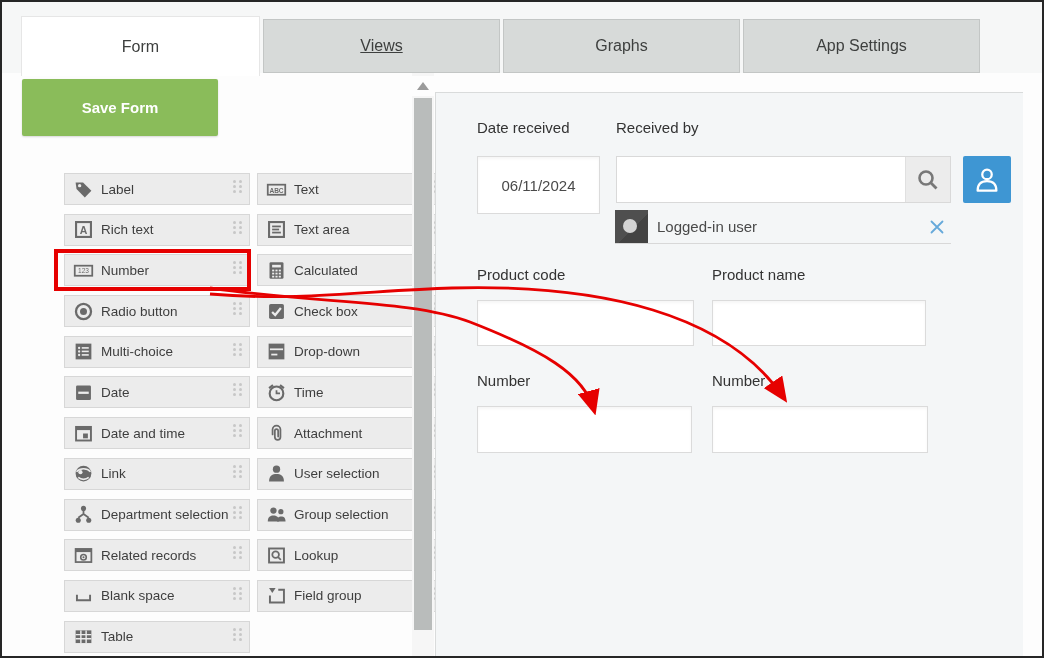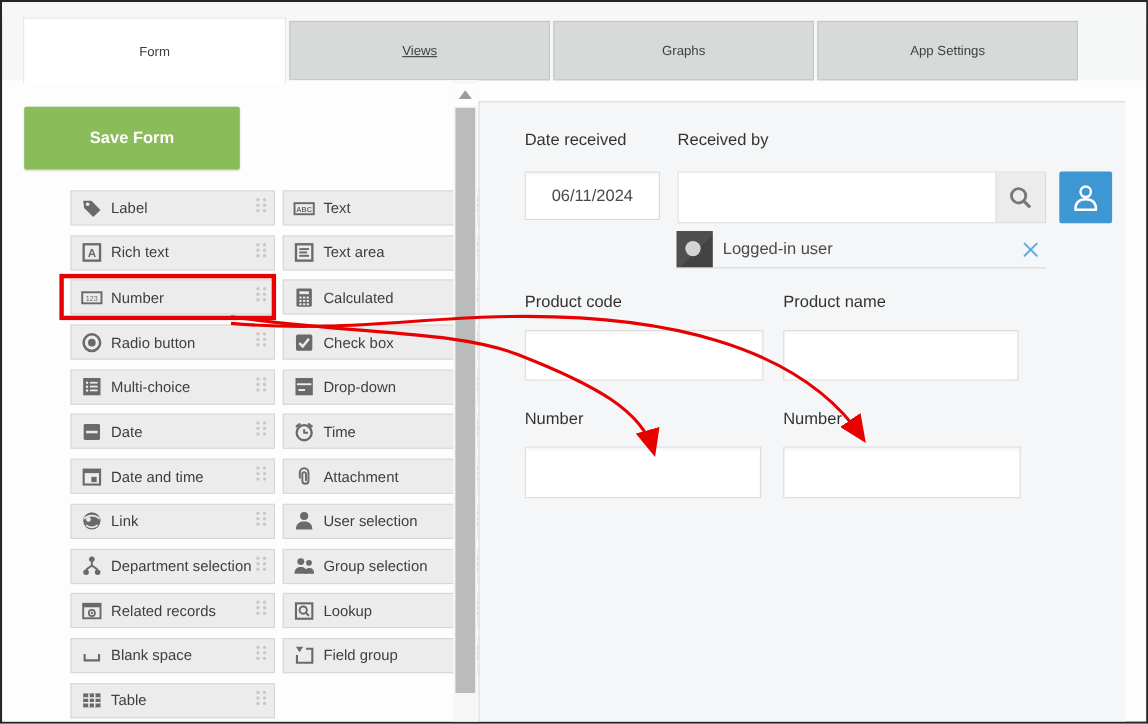--- a/index.html
+++ b/index.html
@@ -6,25 +6,25 @@
   *{box-sizing:border-box;}
   #app{
     position:relative;width:1044px;height:658px;background:#fdfdfd;
     border:2px solid #262626;overflow:hidden;
     font-family:"Liberation Sans","DejaVu Sans",sans-serif;color:#3d3d3d;
   }
   
   #topstrip{position:absolute;left:0;top:0;width:100%;height:15px;background:#fafafa;}
   #tabbar{position:absolute;left:0;top:0;width:100%;height:71px;background:#f6f7f7;}
   .tab{position:absolute;top:17px;height:54px;display:flex;align-items:center;justify-content:center;
-       font-size:12px;color:#3d3f3e;background:#d7dad9;border:1px solid #c3c6c5;cursor:pointer;}
+       font-size:16px;color:#3d3f3e;background:#d7dad9;border:1px solid #c3c6c5;cursor:pointer;}
   .tab.active{top:14px;height:60px;background:#ffffff;border:1px solid #e6e6e6;border-bottom:none;z-index:3;}
   
   #sidebar{position:absolute;left:0;top:71px;width:433px;height:585px;background:#fdfdfd;}
-  #save-btn{position:absolute;left:20px;top:24px;width:196px;height:57px;background:var(--accent_green,#8abc5a);
+  #save-btn{position:absolute;left:20px;top:6px;width:196px;height:57px;background:var(--accent_green,#8abc5a);
     color:#fff;font-size:15px;font-weight:bold;border:none;border-radius:2px;cursor:pointer;
     display:flex;align-items:center;justify-content:center;box-shadow:0 1px 2px rgba(0,0,0,0.15);}
   #palette{position:absolute;left:20px;top:100px;width:385px;
     display:grid;grid-template-columns:186px 192px;column-gap:7px;grid-auto-rows:32px;row-gap:8.7px;padding-left:42px;}
   .pitem{position:relative;background:#ececec;border:1px solid #d7d7d7;display:flex;align-items:center;
     padding-left:8px;cursor:grab;}
   .pitem .icon{width:21px;height:21px;flex:0 0 21px;display:flex;align-items:center;justify-content:center;}
   .pitem .icon svg{width:21px;height:21px;}
   .pitem .pl{margin-left:7px;font-size:13.5px;color:#3e3e3e;white-space:nowrap;}
   .pitem .grip{position:absolute;right:5px;top:50%;transform:translateY(-50%);
@@ -590,21 +590,21 @@
         <span class="tri"></span>
       </div>
     <div class="thumb"></div>
   </div>
 
   <div id="main">
 
     <div class="flabel" style="left:41px;top:26px">Date received</div>
     <div class="flabel" style="left:180px;top:26px">Received by</div>
 
-    <div class="finput" id="date-input" style="left:41px;top:63px;width:123px;height:44px">06/11/2024</div>
+    <div class="finput" id="date-input" style="left:41px;top:63px;width:123px;height:58px">06/11/2024</div>
 
     <div id="user-row">
       <div id="user-input"></div>
       <div id="user-search">
         <svg width="26" height="26" viewBox="0 0 26 26">
           <circle cx="11" cy="11" r="6.5" fill="none" stroke="#787878" stroke-width="2.6"></circle>
           <path d="M15.8 15.8 L21.5 21.5" stroke="#787878" stroke-width="2.8"></path>
         </svg>
       </div>
     </div>

